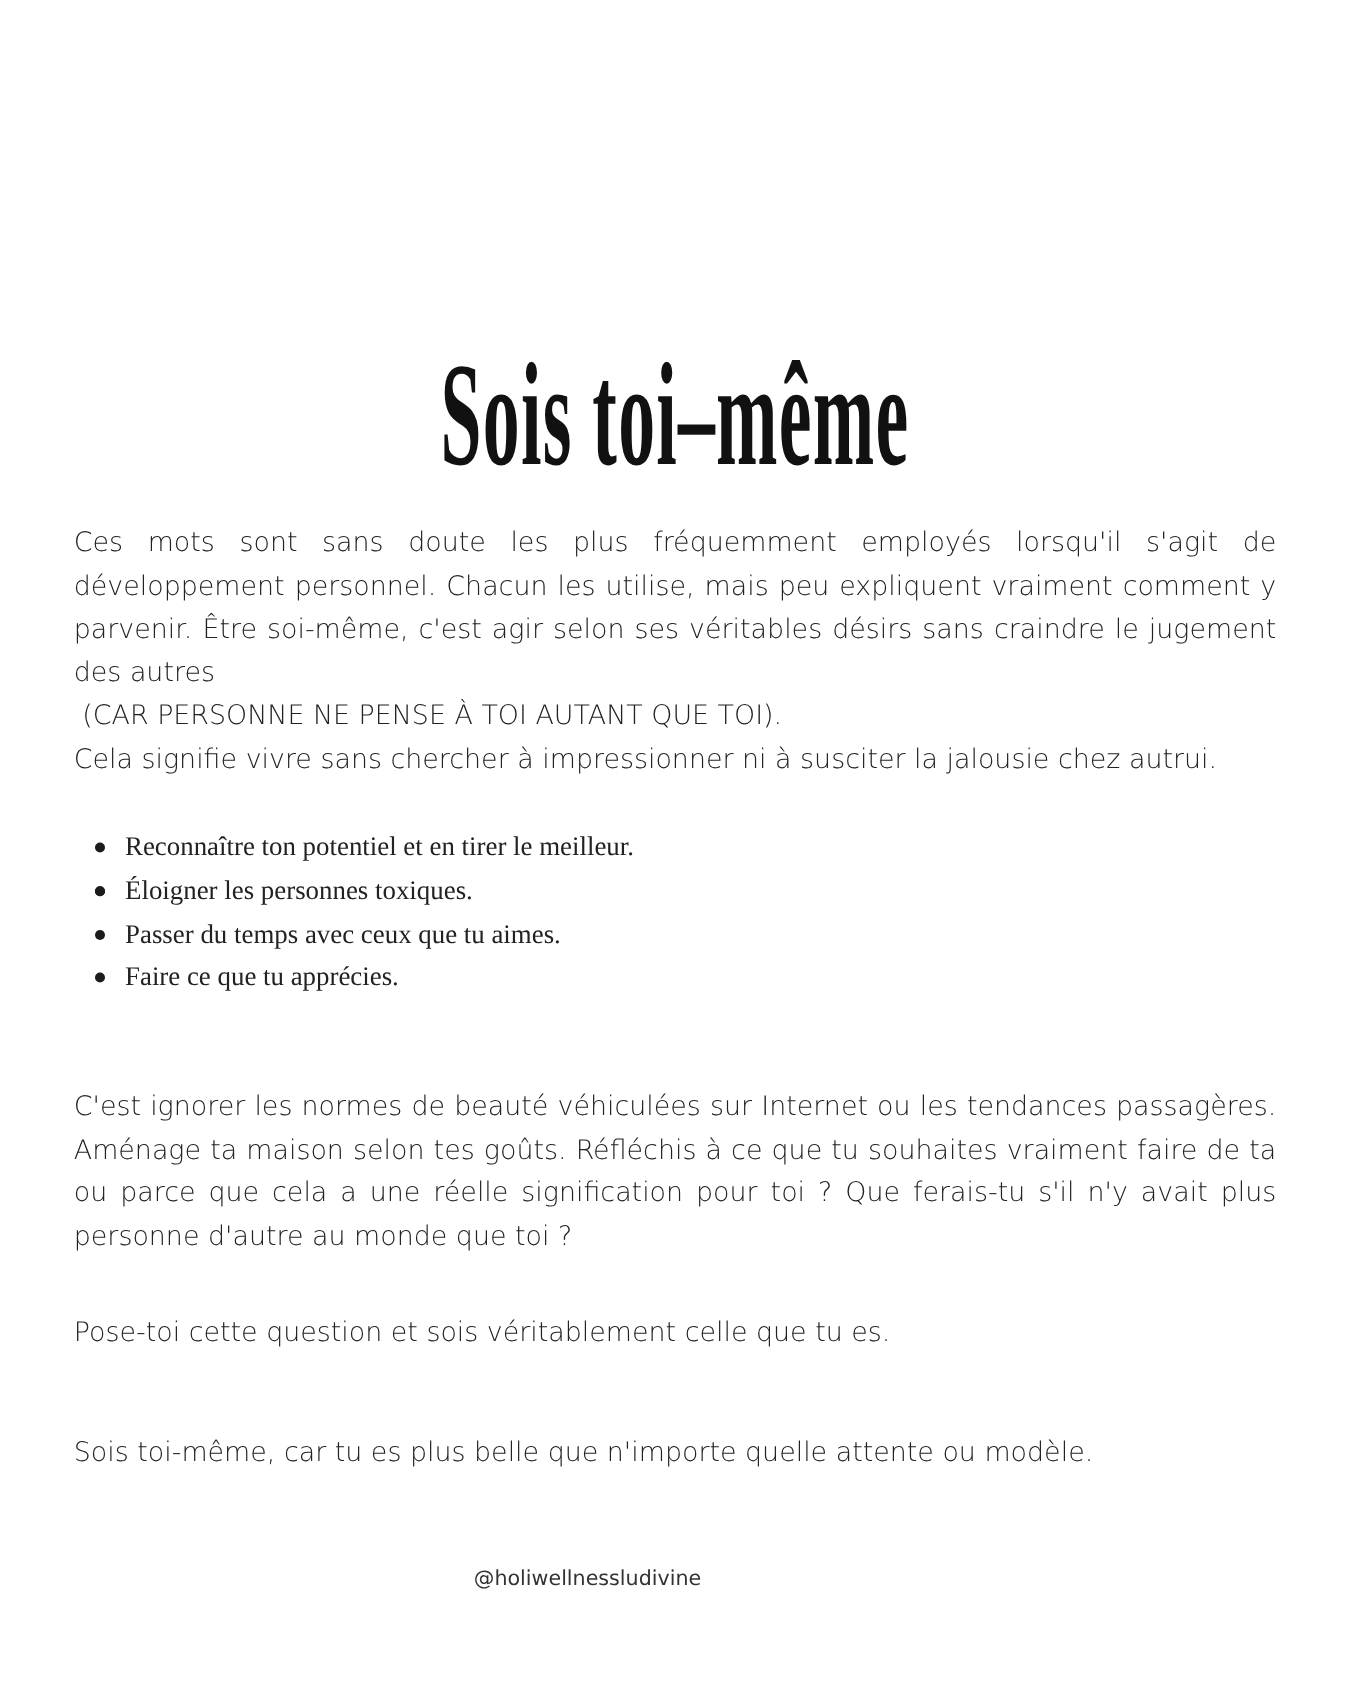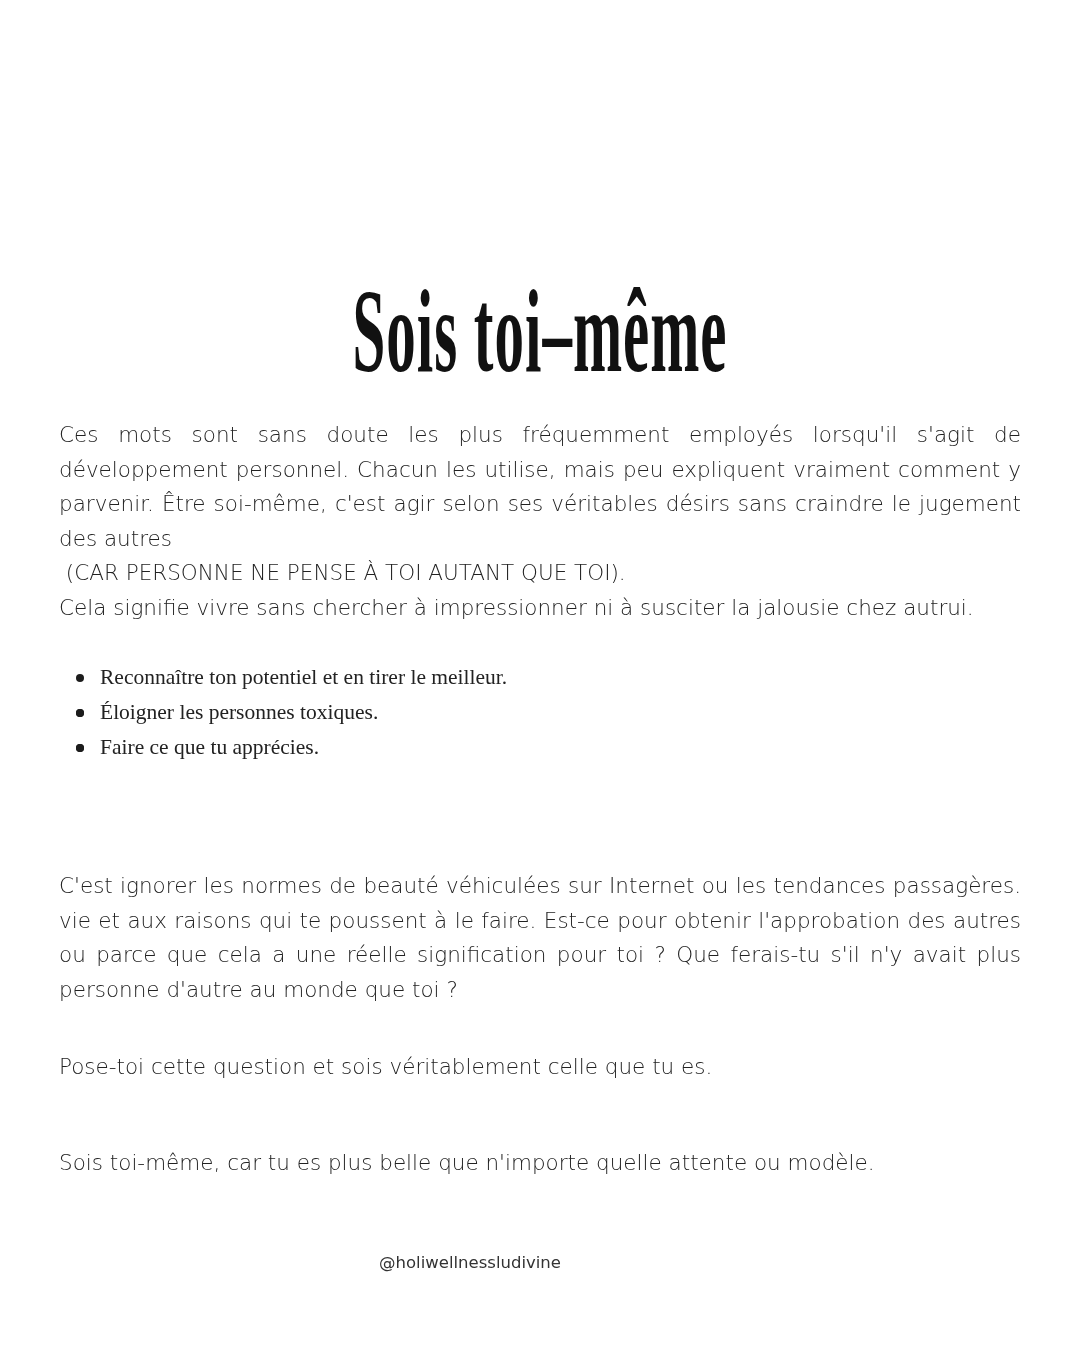--- a/index.html
+++ b/index.html
@@ -109,27 +109,27 @@
   <span class="line justify-line">parvenir. Être soi-même, c'est agir selon ses véritables désirs sans craindre le jugement</span>
   <span class="line">des autres</span>
   <span class="line" style="white-space: pre;"> (CAR PERSONNE NE PENSE À TOI AUTANT QUE TOI).</span>
   <span class="line">Cela signifie vivre sans chercher à impressionner ni à susciter la jalousie chez autrui.</span>
 </div>
 
 <ul class="bullets">
   <li><span class="dot"></span><span>Reconnaître ton potentiel et en tirer le meilleur.</span></li>
   <li><span class="dot"></span></li>
   <li><span class="dot"></span><span>Éloigner les personnes toxiques.</span></li>
-  <li><span class="dot"></span></li>
+  <li><span class="dot"></span><span>Passer du temps avec ceux que tu aimes.</span></li>
   <li><span class="dot"></span><span>Faire ce que tu apprécies.</span></li>
 </ul>
 
 <div class="body-text p2">
   <span class="line justify-line" style="display:block">C'est ignorer les normes de beauté véhiculées sur Internet ou les tendances passagères.</span>
-  <span class="line justify-line" style="display:block">vie et aux raisons qui te poussent à le faire. Est-ce pour obtenir l'approbation des autres</span>
+  <span class="line justify-line" style="display:block">Aménage ta maison selon tes goûts. Réfléchis à ce que tu souhaites vraiment faire de ta</span>
   <span class="line justify-line" style="display:block">ou parce que cela a une réelle signification pour toi ? Que ferais-tu s'il n'y avait plus</span>
   <span class="line" style="display:block">personne d'autre au monde que toi ?</span>
 </div>
 
 <div class="body-text p3">Pose-toi cette question et sois véritablement celle que tu es.</div>
 
 <div class="body-text p4">Sois toi-même, car tu es plus belle que n'importe quelle attente ou modèle.</div>
 
 <div class="handle">@holiwellnessludivine</div>
 

